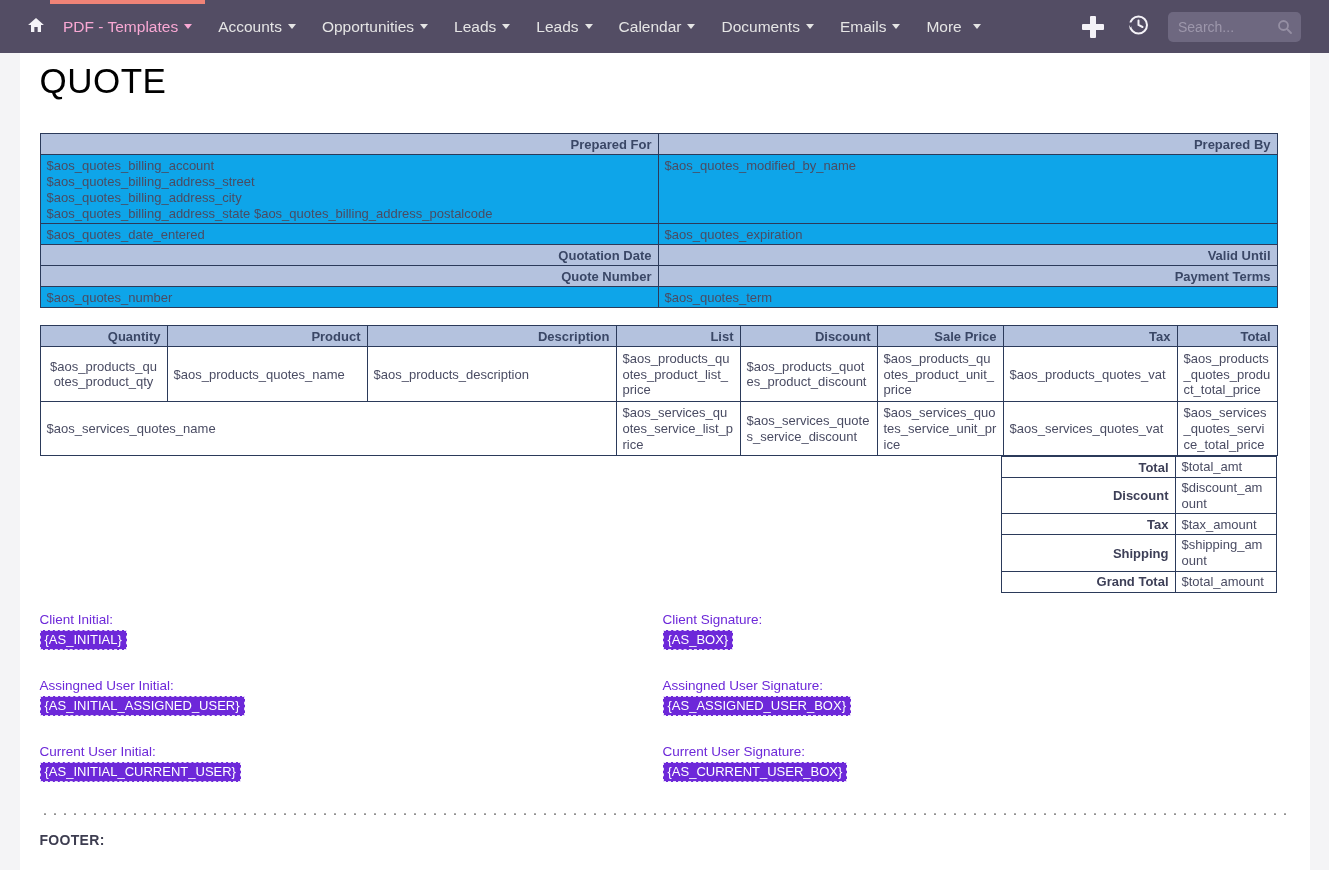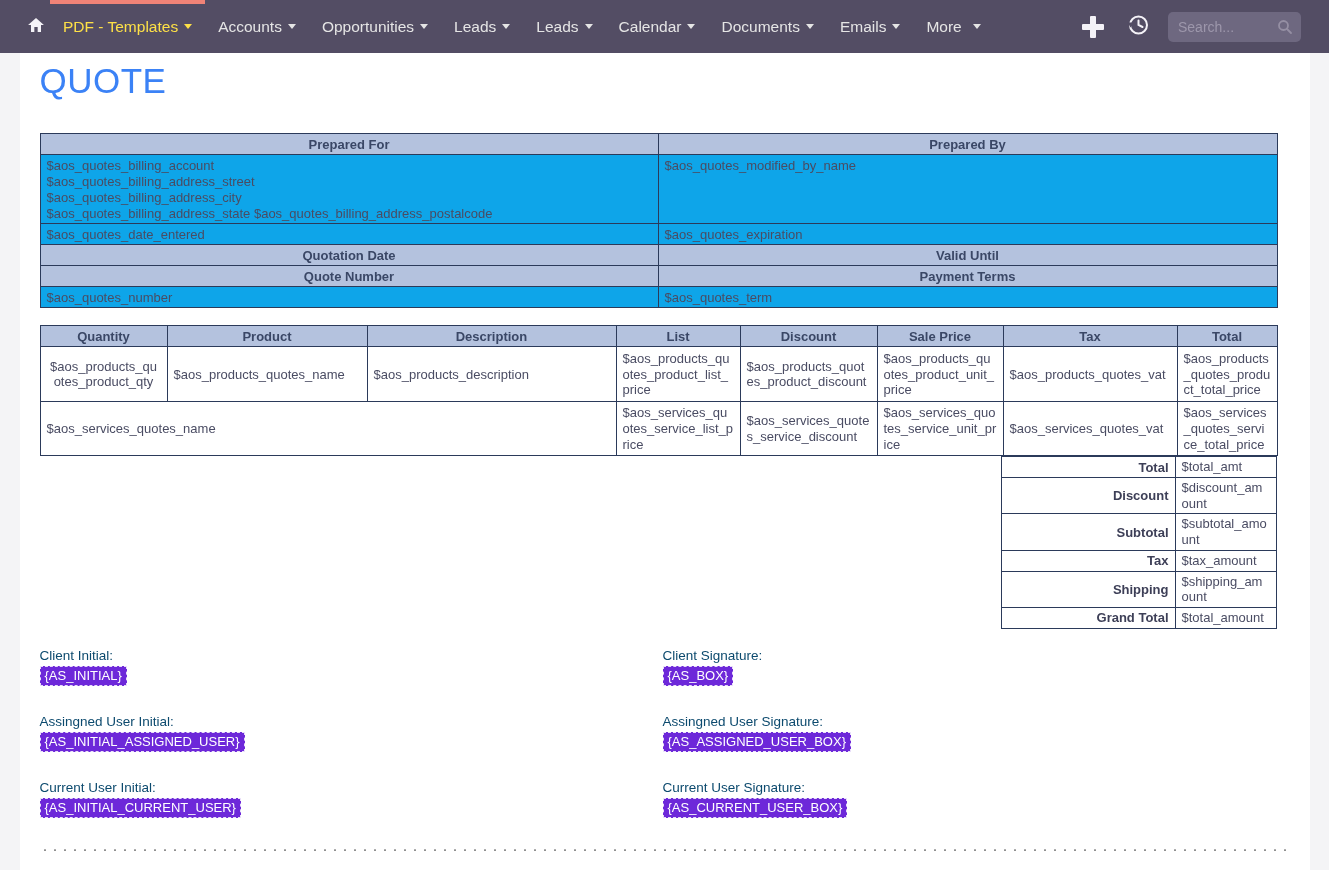--- a/index.html
+++ b/index.html
@@ -14,21 +14,21 @@
     height:53px; background:#534d64;
     display:flex; align-items:center;
     padding:0 20px 0 22px;
     color:#eceaf1;
   }
   .home { display:flex; align-items:center; height:53px; padding:0 4px; cursor:pointer; }
   .nav-item {
     position:relative; display:flex; align-items:center; height:53px;
     padding:0 13px; font-size:15.5px; color:#e5e5e5; cursor:pointer; white-space:nowrap;
   }
-  .nav-item.active { color:#fde047; }
+  .nav-item.active { color:#f9a8d4; }
   .nav-item.active::before {
     content:""; position:absolute; top:0; left:0; right:0; height:4px; background:#f08377;
   }
   .caret {
     display:inline-block; width:0; height:0; margin-left:6px;
     border-left:4px solid transparent; border-right:4px solid transparent;
     border-top:5px solid currentColor;
   }
   .nav-item.more .caret { margin-left:11px; }
   .nav-right { margin-left:auto; display:flex; align-items:center; }
@@ -48,33 +48,33 @@
   }
   .searchbox input::placeholder { color:#9d97ab; }
   .searchbox .mag { position:absolute; right:8px; top:7px; }
   
   .card {
     width:1290px; margin:0 auto; background:#fff;
     min-height:802px; padding:6px 20px 16px 20px;
     border-radius:0 0 4px 4px;
   }
   .page-title {
-    font-size:35px; font-weight:400; color:#3b82f6; letter-spacing:.5px;
+    font-size:35px; font-weight:400; color:#000000; letter-spacing:.5px;
     margin:2px 0 32px 0;
   }
   
   table { border-collapse:collapse; table-layout:fixed; }
   .info-table, .items-table { width:1237px; }
   .info-table th, .info-table td,
   .items-table th, .items-table td,
   .totals-table td {
     border:1px solid #2b3a5a; font-size:13px; padding:2px 6px;
   }
   .info-table th, .items-table th {
-    background:#b4c2de; color:#3a4766; text-align:center; font-weight:700; height:21px;
+    background:#b4c2de; color:#3a4766; text-align:right; font-weight:700; height:21px;
   }
   .items-table th { }
   .info-table td { color:#4a4c63; height:21px; background:#0ea5e9; }
   .info-table td.tall { height:69px; vertical-align:top; padding-top:3px; line-height:1.22; }
   .items-table td {
     color:#4a4c63; background:#fff; vertical-align:middle;
     word-break:break-all; line-height:1.2; padding:3px 6px;
   }
   .items-table td.center { text-align:center; }
   .items-table td.nobreak { word-break:normal; }
@@ -82,21 +82,21 @@
   .items-row2 td { height:52px; }
   .totals-wrap { width:1237px; }
   .totals-table { width:275px; margin-left:auto; }
   .totals-table td.tlabel {
     width:174px; text-align:right; font-weight:700; color:#3d3f57; height:21px;
   }
   .totals-table td.tvalue { width:101px; color:#4a4c63; word-break:break-all; line-height:1.2; }
   
   .sig-grid { display:grid; grid-template-columns:623px 1fr; margin-top:19px; width:1237px; }
   .sig-group { margin-bottom:28px; }
-  .sig-label { font-size:13.5px; color:#0c4a6e; margin-bottom:3px; }
+  .sig-label { font-size:13.5px; color:#6d28d9; margin-bottom:3px; }
   .sig-tag {
     display:inline-block; background:#6d28d9; color:#fff; font-size:13px;
     padding:1px 4px 2px 4px; border:1px dashed rgba(255,255,255,.85);
   }
   
   .dotline {
     height:3px; margin:2px 0;
     background-image:radial-gradient(circle, #8f8f8f 1px, transparent 1.4px);
     background-size:10px 3px; background-repeat:repeat-x; background-position:0 1px;
   }
@@ -270,24 +270,20 @@
       <tbody>
           <tr>
         <td class="tlabel">Total</td>
         <td class="tvalue">$total_amt</td>
       </tr>
       <tr>
         <td class="tlabel">Discount</td>
         <td class="tvalue">$discount_amount</td>
       </tr>
       <tr>
-        <td class="tlabel">Subtotal</td>
-        <td class="tvalue">$subtotal_amount</td>
-      </tr>
-      <tr>
         <td class="tlabel">Tax</td>
         <td class="tvalue">$tax_amount</td>
       </tr>
       <tr>
         <td class="tlabel">Shipping</td>
         <td class="tvalue">$shipping_amount</td>
       </tr>
       <tr>
         <td class="tlabel">Grand Total</td>
         <td class="tvalue">$total_amount</td>

